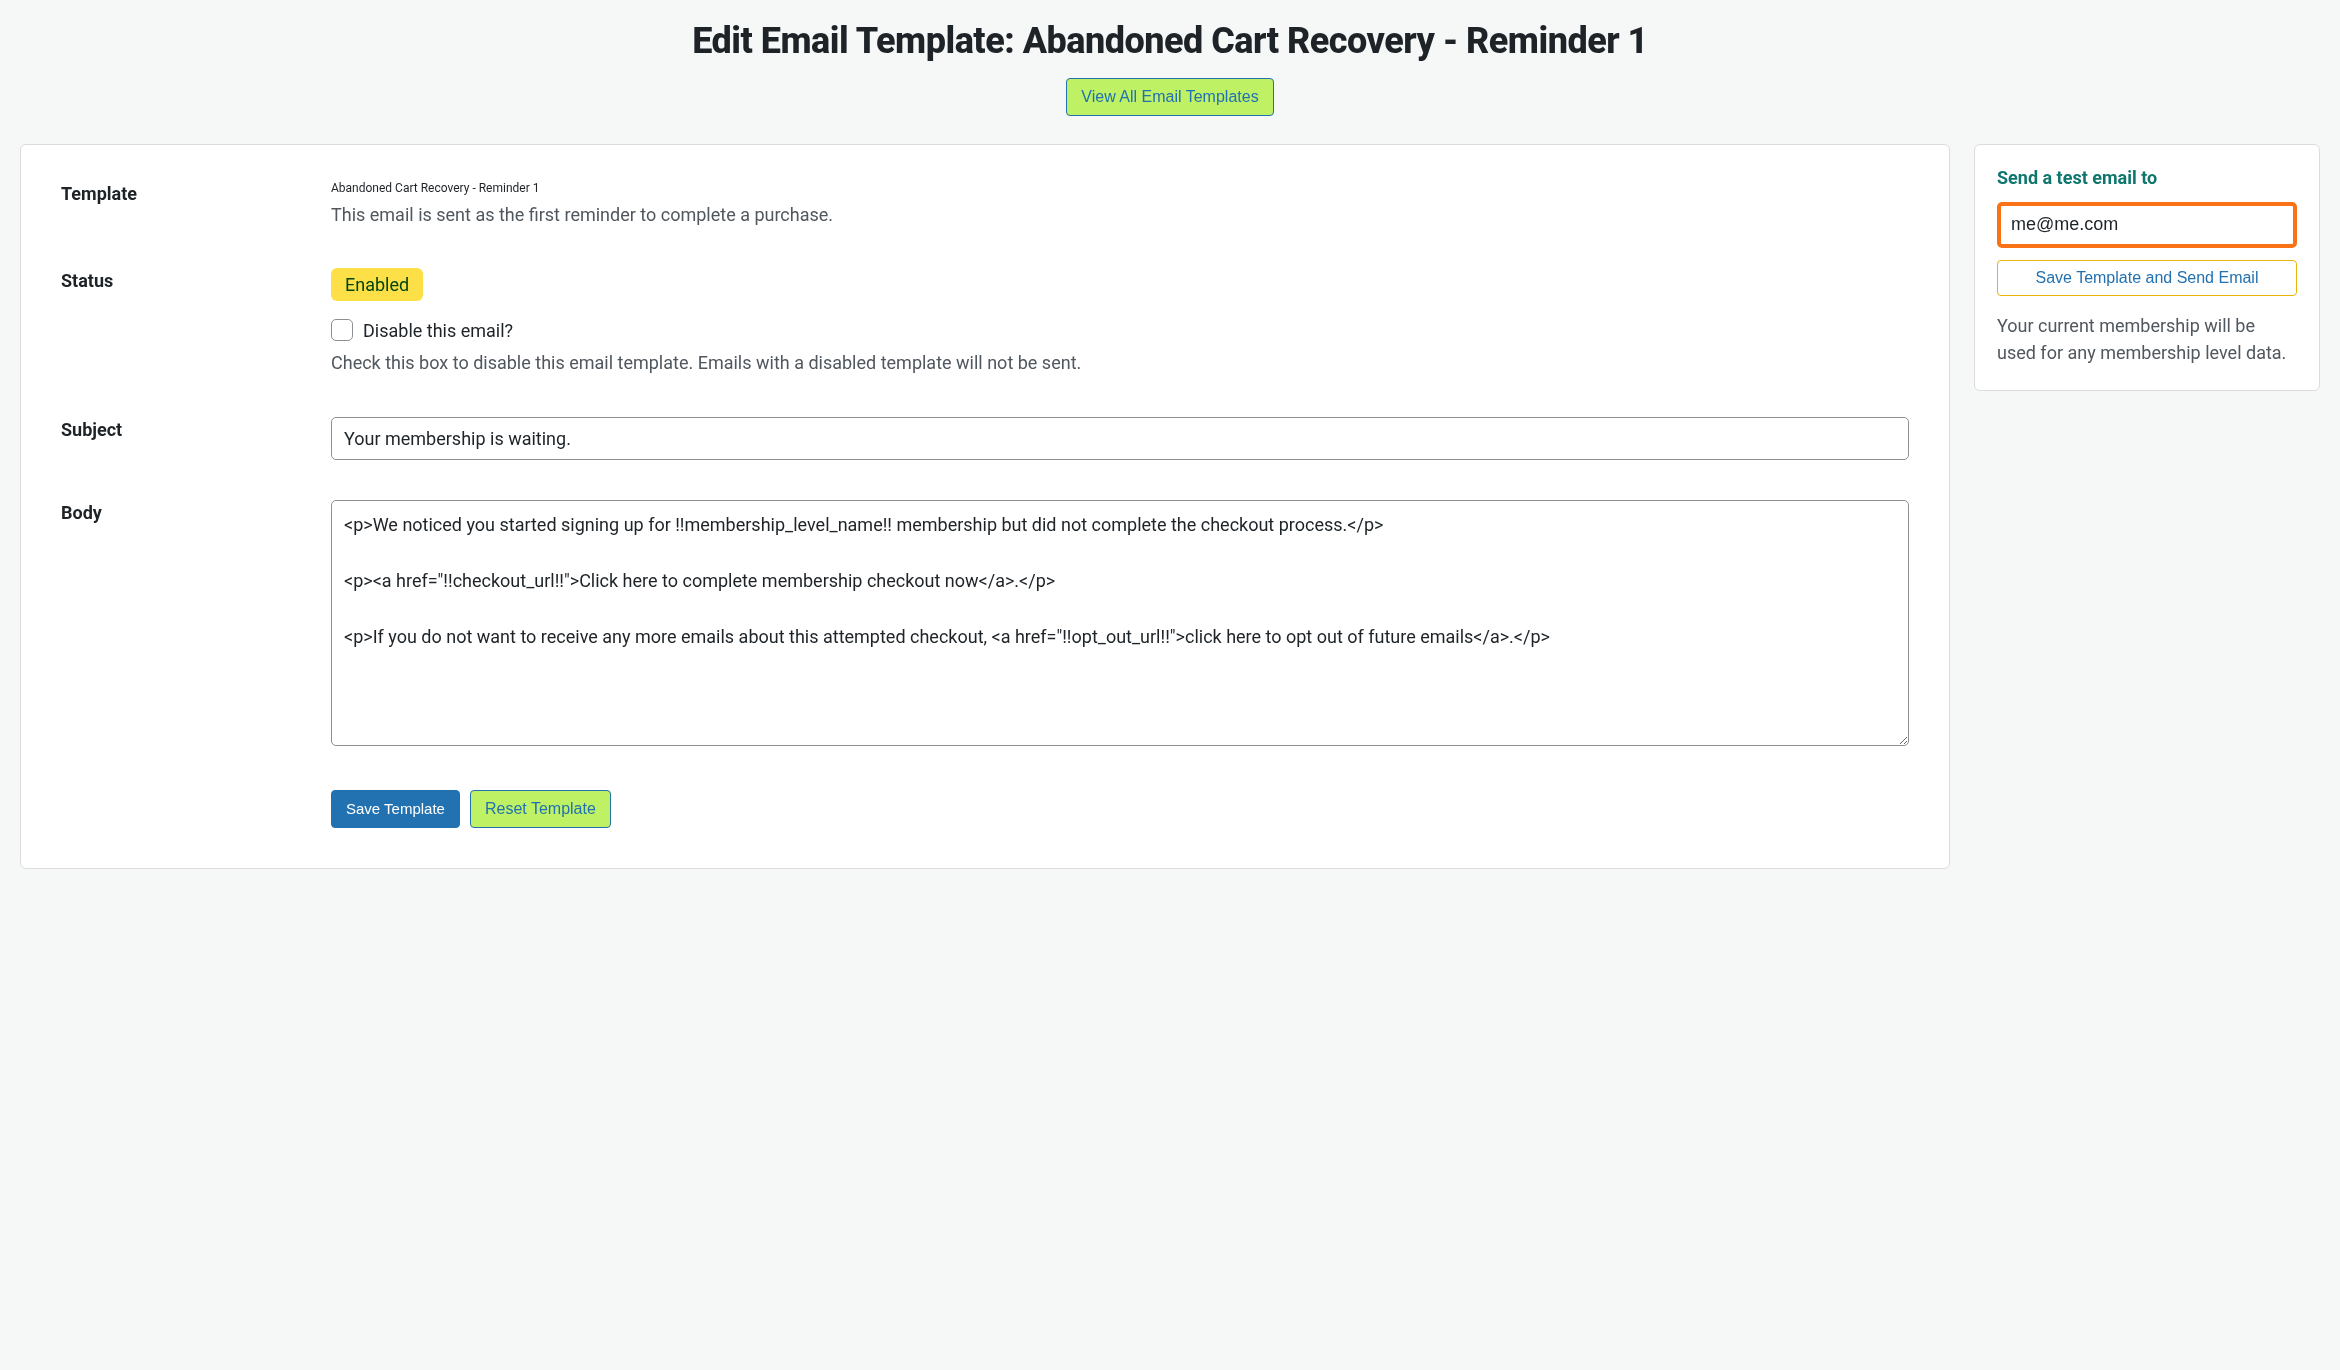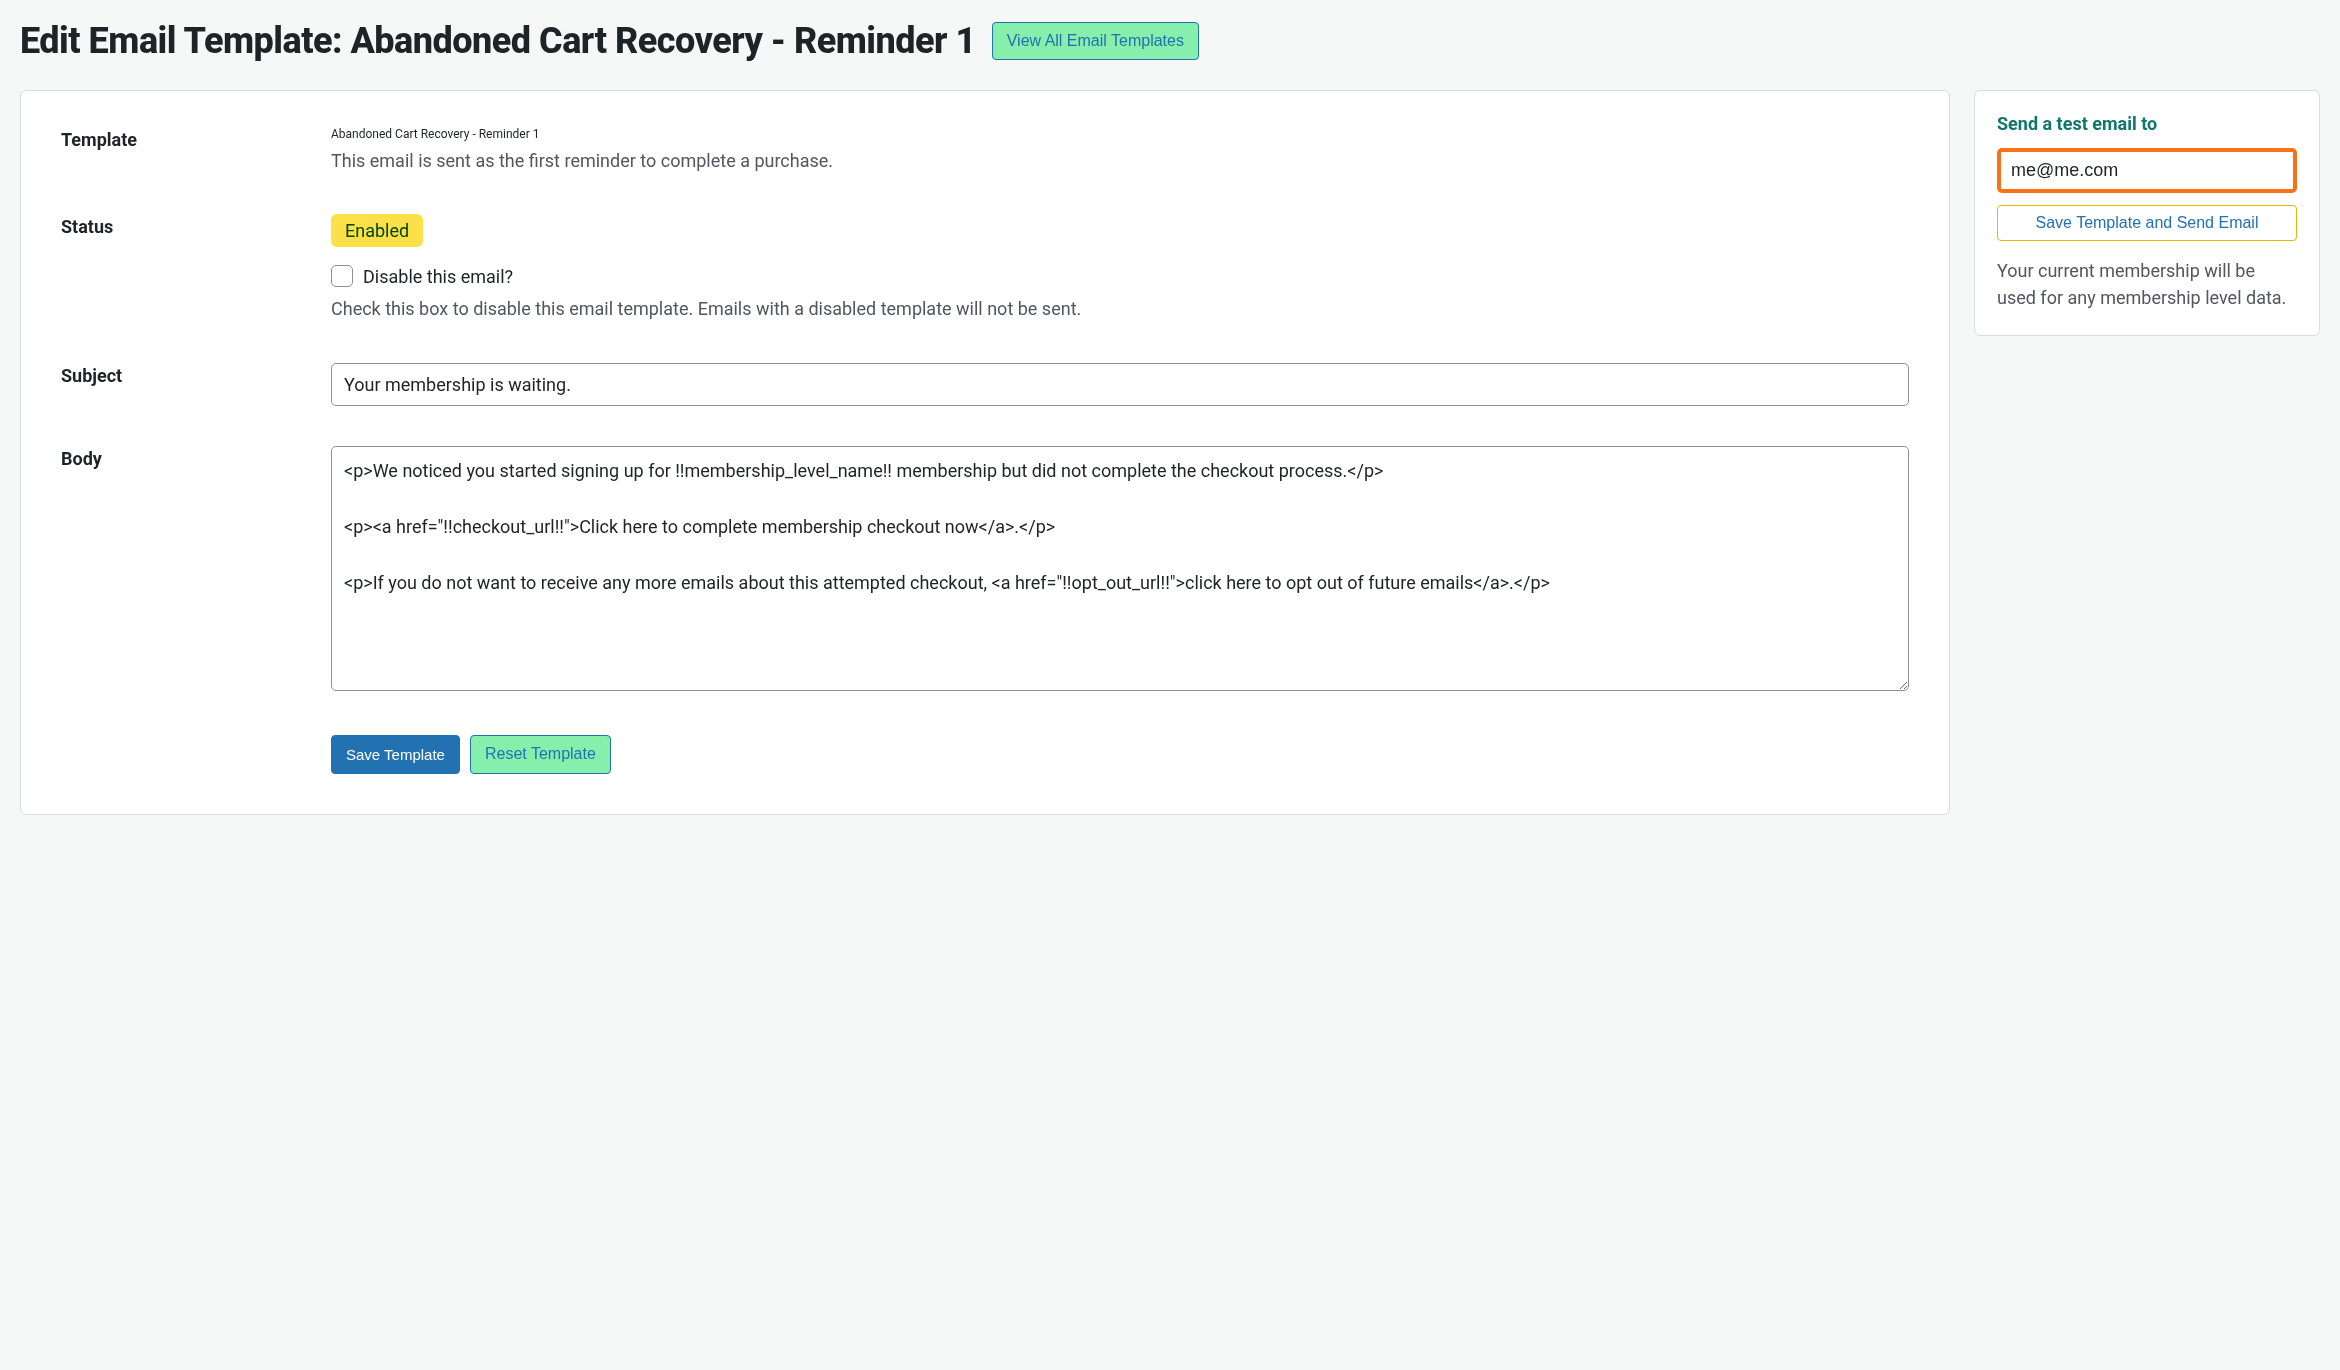--- a/index.html
+++ b/index.html
@@ -2,25 +2,25 @@
 <html><head>
   <meta charset="utf-8">
   <style>
     * { box-sizing: border-box; margin: 0; padding: 0; }
     body {
       font-family: -apple-system, BlinkMacSystemFont, "Segoe UI", Roboto, Helvetica, Arial, sans-serif;
       background: #f6f7f7;
       color: #1d2327;
       padding: 20px 20px 40px 20px;
     }
-    .header-row { display: flex; align-items: center; gap: 16px; margin-bottom: 28px; flex-wrap: wrap; }
+    .header-row { display: flex; align-items: center; gap: 16px; margin-bottom: 28px; flex-wrap: wrap; flex-direction: column; }
     .page-title { font-size: 36px; font-weight: 800; color: #1d2327; letter-spacing: -0.5px; }
     .btn-outline {
       display: inline-flex; align-items: center; justify-content: center;
-      border: 1px solid #2271b1; color: #2271b1; background: #86efac;
+      border: 1px solid #2271b1; color: #2271b1; background: #bef264;
       padding: 7px 14px; border-radius: 4px; font-size: 16px; font-weight: 400;
       cursor: pointer; line-height: 1.4;
     }
     .btn-primary {
       display: inline-flex; align-items: center; justify-content: center;
       border: 1px solid #2271b1; color: #fff; background: #2271b1;
       padding: 7px 14px; border-radius: 4px; font-size: 15px; font-weight: 400;
       cursor: pointer; line-height: 1.4;
     }
     .layout { display: flex; gap: 24px; align-items: flex-start; }

